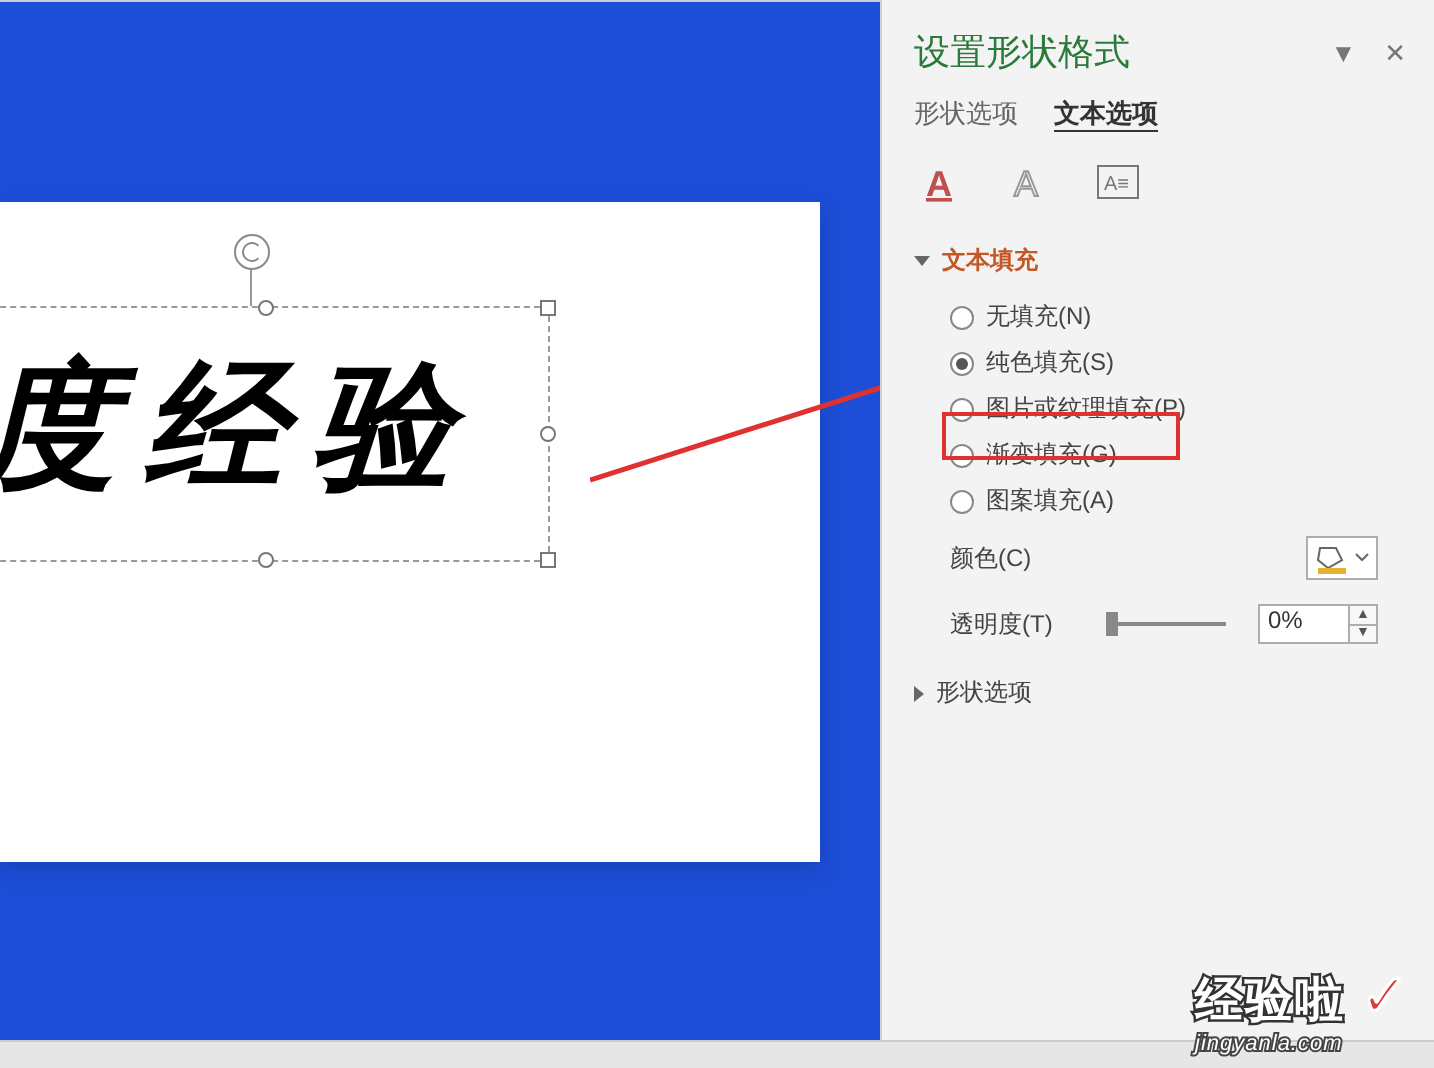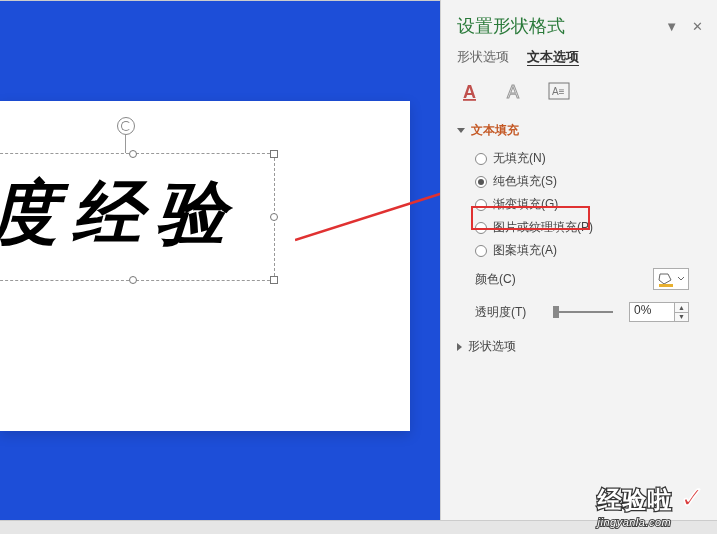--- a/index.html
+++ b/index.html
@@ -373,25 +373,25 @@
       <label class="radio-row">
         <span class="radio"></span>
         <span>无填充(N)</span>
       </label>
       <label class="radio-row">
         <span class="radio selected"></span>
         <span>纯色填充(S)</span>
       </label>
       <label class="radio-row">
         <span class="radio"></span>
-        <span>渐变填充(G)</span>
+        <span>图片或纹理填充(P)</span>
       </label>
       <label class="radio-row">
         <span class="radio"></span>
-        <span>图片或纹理填充(P)</span>
+        <span>渐变填充(G)</span>
       </label>
       <label class="radio-row">
         <span class="radio"></span>
         <span>图案填充(A)</span>
       </label>
     </div>
 
     <div class="color-row">
       <span class="label">颜色(C)</span>
       <div class="color-btn">

